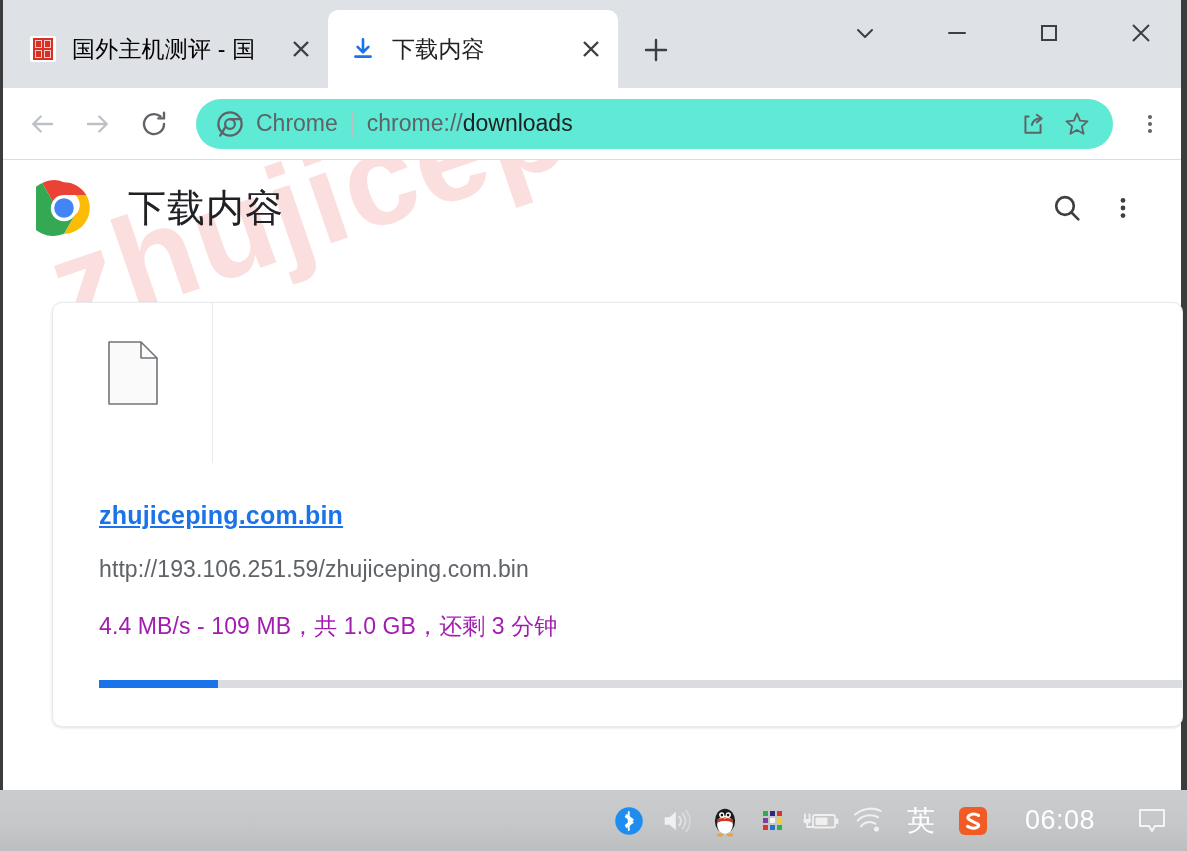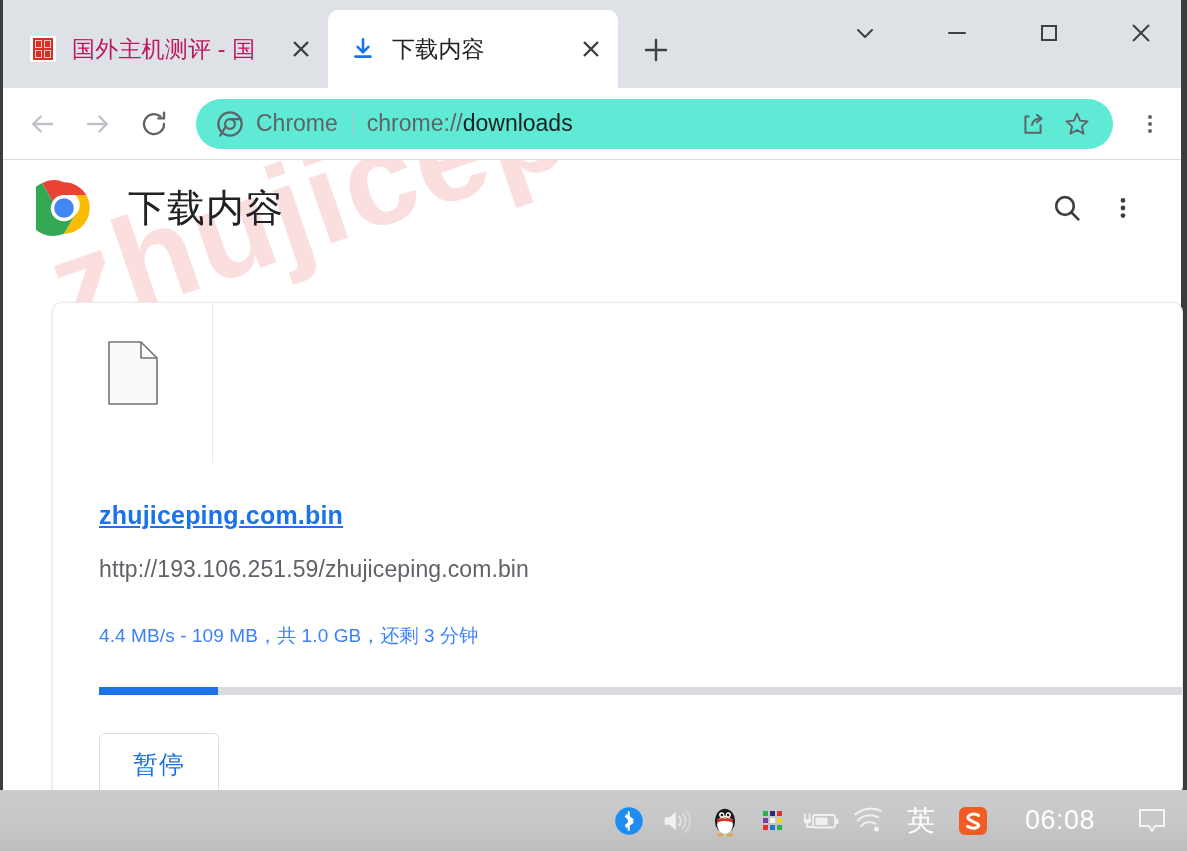--- a/index.html
+++ b/index.html
@@ -46,21 +46,21 @@
     border-radius: 2px;
     position: relative;
   }
   .favicon-seal {
     background: #ffffff;
     display: block;
   }
   .favicon-seal svg { display: block; }
   .tab-title {
     font-size: 23px;
-    color: #be185d;
+    color: #000000;
     white-space: nowrap;
     overflow: hidden;
     flex: 1 1 auto;
     letter-spacing: .2px;
     mask-image: linear-gradient(to right, #000 calc(100% - 26px), transparent 100%);
     -webkit-mask-image: linear-gradient(to right, #000 calc(100% - 26px), transparent 100%);
   }
   .tab-title.active-title { color: #202124; }
   .tab-close {
     width: 34px; height: 34px;
@@ -228,23 +228,23 @@
     letter-spacing: .2px;
     display: inline-block;
   }
   .dl-url {
     font-size: 23px;
     color: #5f6368;
     margin-top: 26px;
     letter-spacing: .1px;
   }
   .dl-status {
-    font-size: 19px;
-    color: #3b82f6;
-    margin-top: 40px;
+    font-size: 23px;
+    color: #a21caf;
+    margin-top: 28px;
     letter-spacing: .1px;
   }
   .progress-track {
     height: 8px;
     background: #dadce0;
     margin-top: 38px;
     margin-right: 0;
     position: relative;
     overflow: hidden;
   }
@@ -499,21 +499,20 @@
           </span>
         </div>
         <div class="dl-body">
           <a class="dl-filename" href="#">zhujiceping.com.bin</a>
           <div class="dl-url">http://193.106.251.59/zhujiceping.com.bin</div>
           <div class="dl-status">4.4 MB/s - 109 MB，共 1.0 GB，还剩 3 分钟</div>
           <div class="progress-track">
             <div class="progress-fill" id="progress-fill" style="width: 11%;"></div>
           </div>
           <div class="dl-actions">
-            <button class="dl-btn">暂停</button>
           </div>
         </div>
       </div>
     </div>
 
     <div class="win-edge-left"></div>
     <div class="win-edge"></div>
   </div>
 
   <div class="taskbar">

